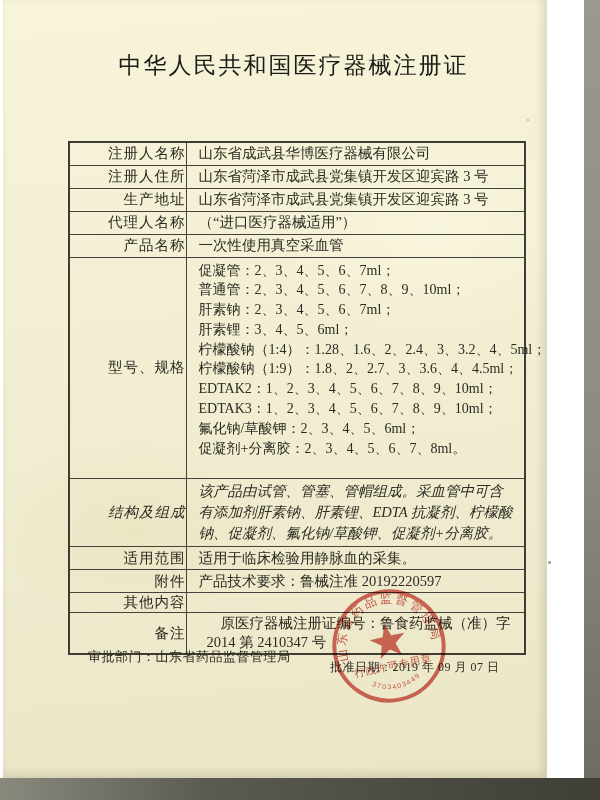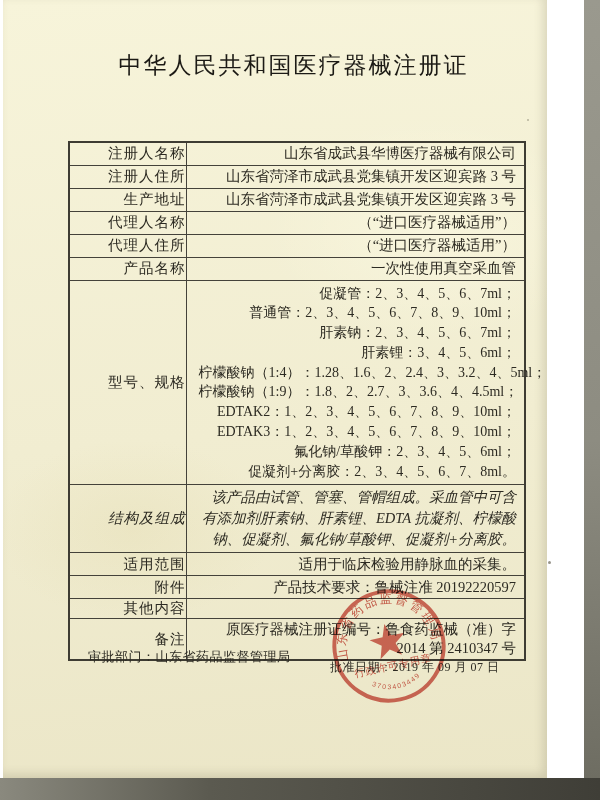--- a/index.html
+++ b/index.html
@@ -41,26 +41,26 @@
     font-size:15px; color:#2a2820; letter-spacing:0.5px;
   }
 
   table.cert-table {
     position:absolute; left:65px; top:141px;
     width:458px; border-collapse:collapse; table-layout:fixed;
     border:2px solid #3e3c33;
   }
   .cert-table td {
     border:1px solid #44423a;
-    color:#2c2a22; font-size:14.5px; vertical-align:middle;text-align:right;
+    color:#2c2a22; font-size:14.5px; vertical-align:middle;
   }
   .cert-table .lbl { width:117px; text-align:right; letter-spacing:1px; }
   .cert-table .val { padding:1px 8px 1px 12px; }
   .r-single td { height:23px; }
-  .r-specs .val { padding-top:3px; padding-bottom:3px; }
+  .r-specs .val { padding-top:3px; padding-bottom:20px; }
   .spec-line { font-size:14px; line-height:19.8px; white-space:nowrap; }
   .r-struct .val { font-size:14.5px; line-height:21px; padding-top:2px; padding-bottom:2px; }
   .r-struct td { height:63px;font-style:italic; }
   .r-other td { height:20px; }
   .r-remark td { height:39px; }
   .r-remark .val { line-height:19px; text-indent:14px;padding-left:20px; }
 
   .footer-left {
     position:absolute; left:85px; top:648px;
     font-size:13px; color:#2d2b23; letter-spacing:0.5px;
@@ -105,24 +105,20 @@
       <tr class="r-single">
         <td class="lbl">注册人住所</td>
         <td class="val">山东省菏泽市成武县党集镇开发区迎宾路 3 号</td>
       </tr>
       <tr class="r-single">
         <td class="lbl">生产地址</td>
         <td class="val">山东省菏泽市成武县党集镇开发区迎宾路 3 号</td>
       </tr>
       <tr class="r-single">
         <td class="lbl">代理人名称</td>
-        <td class="val">（“进口医疗器械适用”）</td>
-      </tr>
-      <tr class="r-single">
-        <td class="lbl">代理人住所</td>
         <td class="val">（“进口医疗器械适用”）</td>
       </tr>
       <tr class="r-single">
         <td class="lbl">产品名称</td>
         <td class="val">一次性使用真空采血管</td>
       </tr>
       <tr class="r-specs">
         <td class="lbl">型号、规格</td>
         <td class="val specs">
           <div class="spec-line">促凝管：2、3、4、5、6、7ml；</div>

